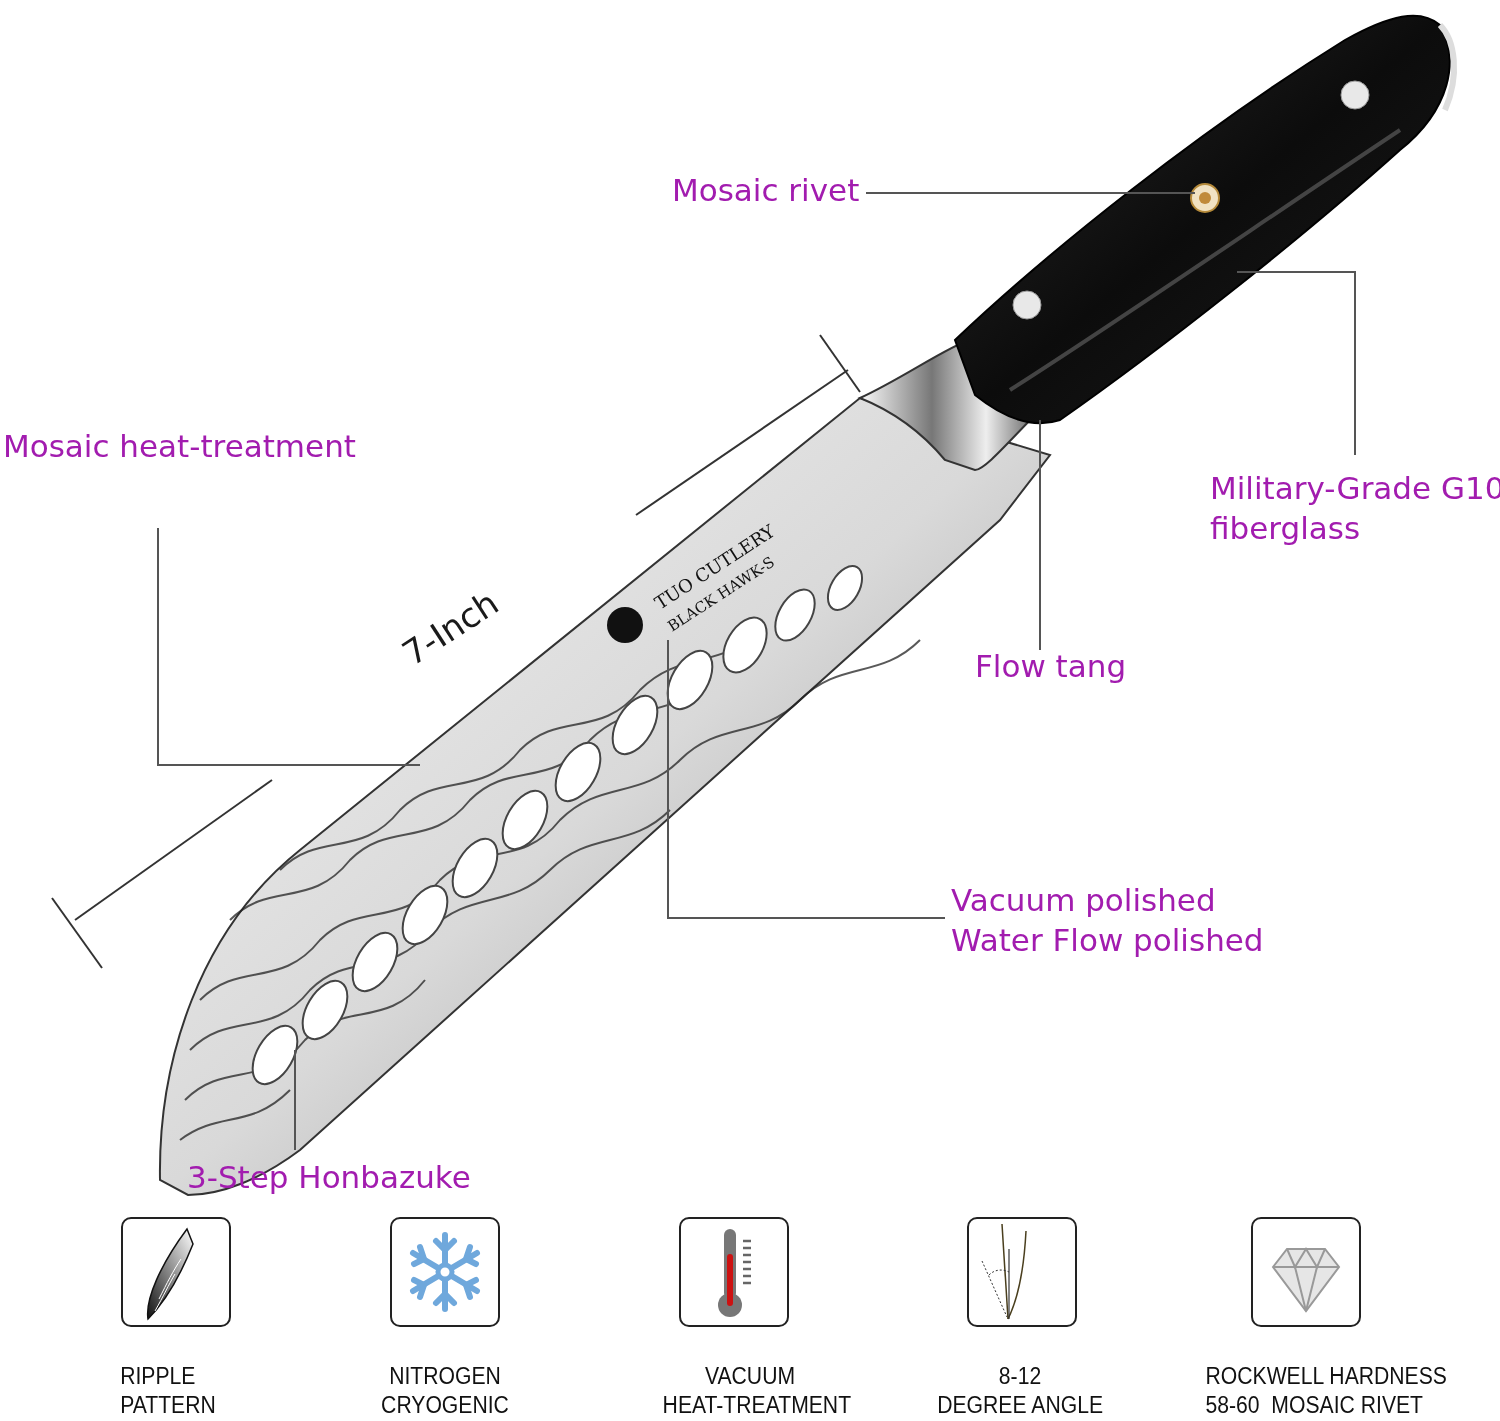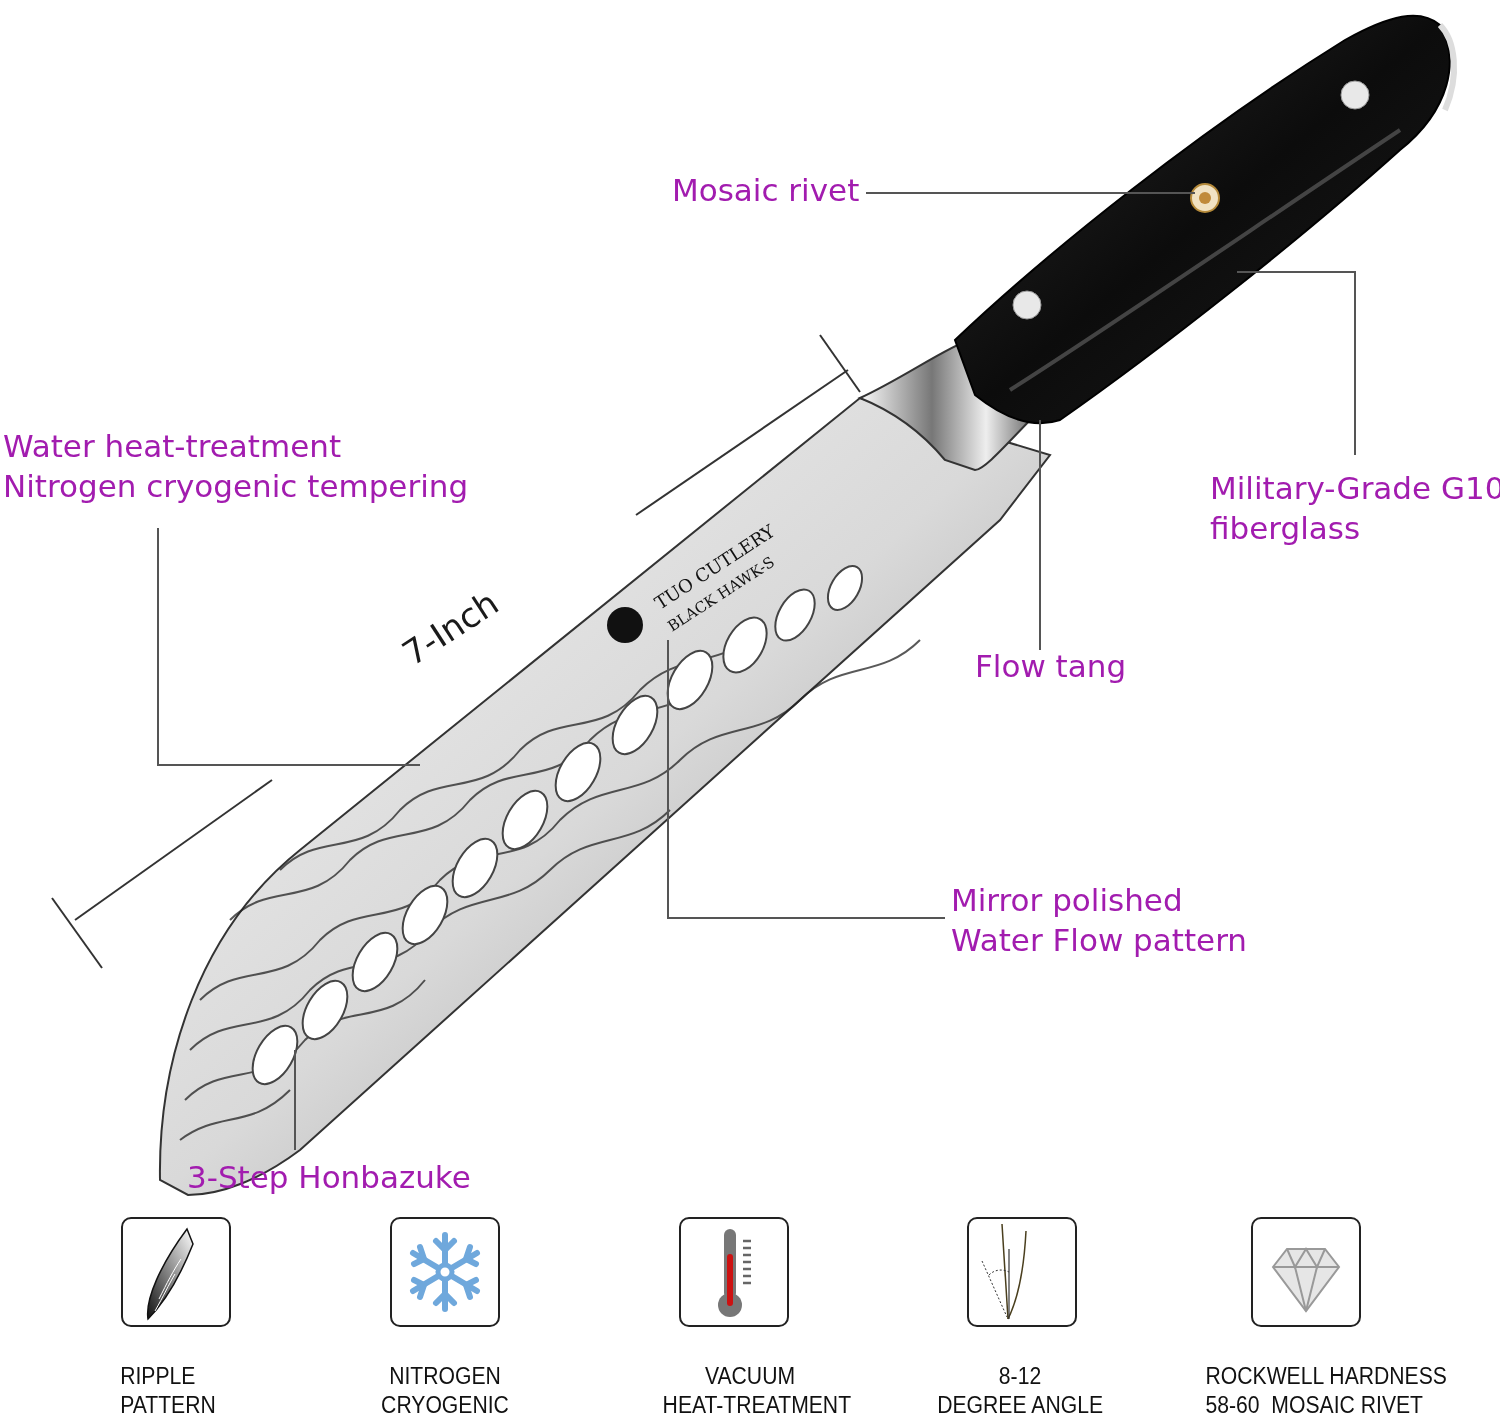--- a/index.html
+++ b/index.html
@@ -103,27 +103,26 @@
 <div class="label" style="left:1210px;top:468px;">
   <div>Military-Grade G10</div>
   <div>fiberglass</div>
 </div>
 
 <div class="label" style="left:975px;top:646px;">
   <span>Flow tang</span>
 </div>
 
 <div class="label" style="left:3px;top:426px;">
-  <div>Water heat-treatment</div>
-  <div>Nitrogen cryogenic tempering</div>
+  <div>Mosaic heat-treatment</div>
 </div>
 
 <div class="label" style="left:951px;top:880px;">
-  <div>Mirror polished</div>
-  <div>Water Flow pattern</div>
+  <div>Vacuum polished</div>
+  <div>Water Flow polished</div>
 </div>
 
 <div class="label" style="left:153px;top:1157px;margin-left:34px;">
   <span>3-Step Honbazuke</span>
 </div>
 
 <div class="icon-box" style="left:121px;top:1217px;">
   <svg width="106" height="106" viewBox="0 0 106 106">
     <defs>
         <linearGradient id="rg" x1="1" y1="0" x2="0" y2="1">

